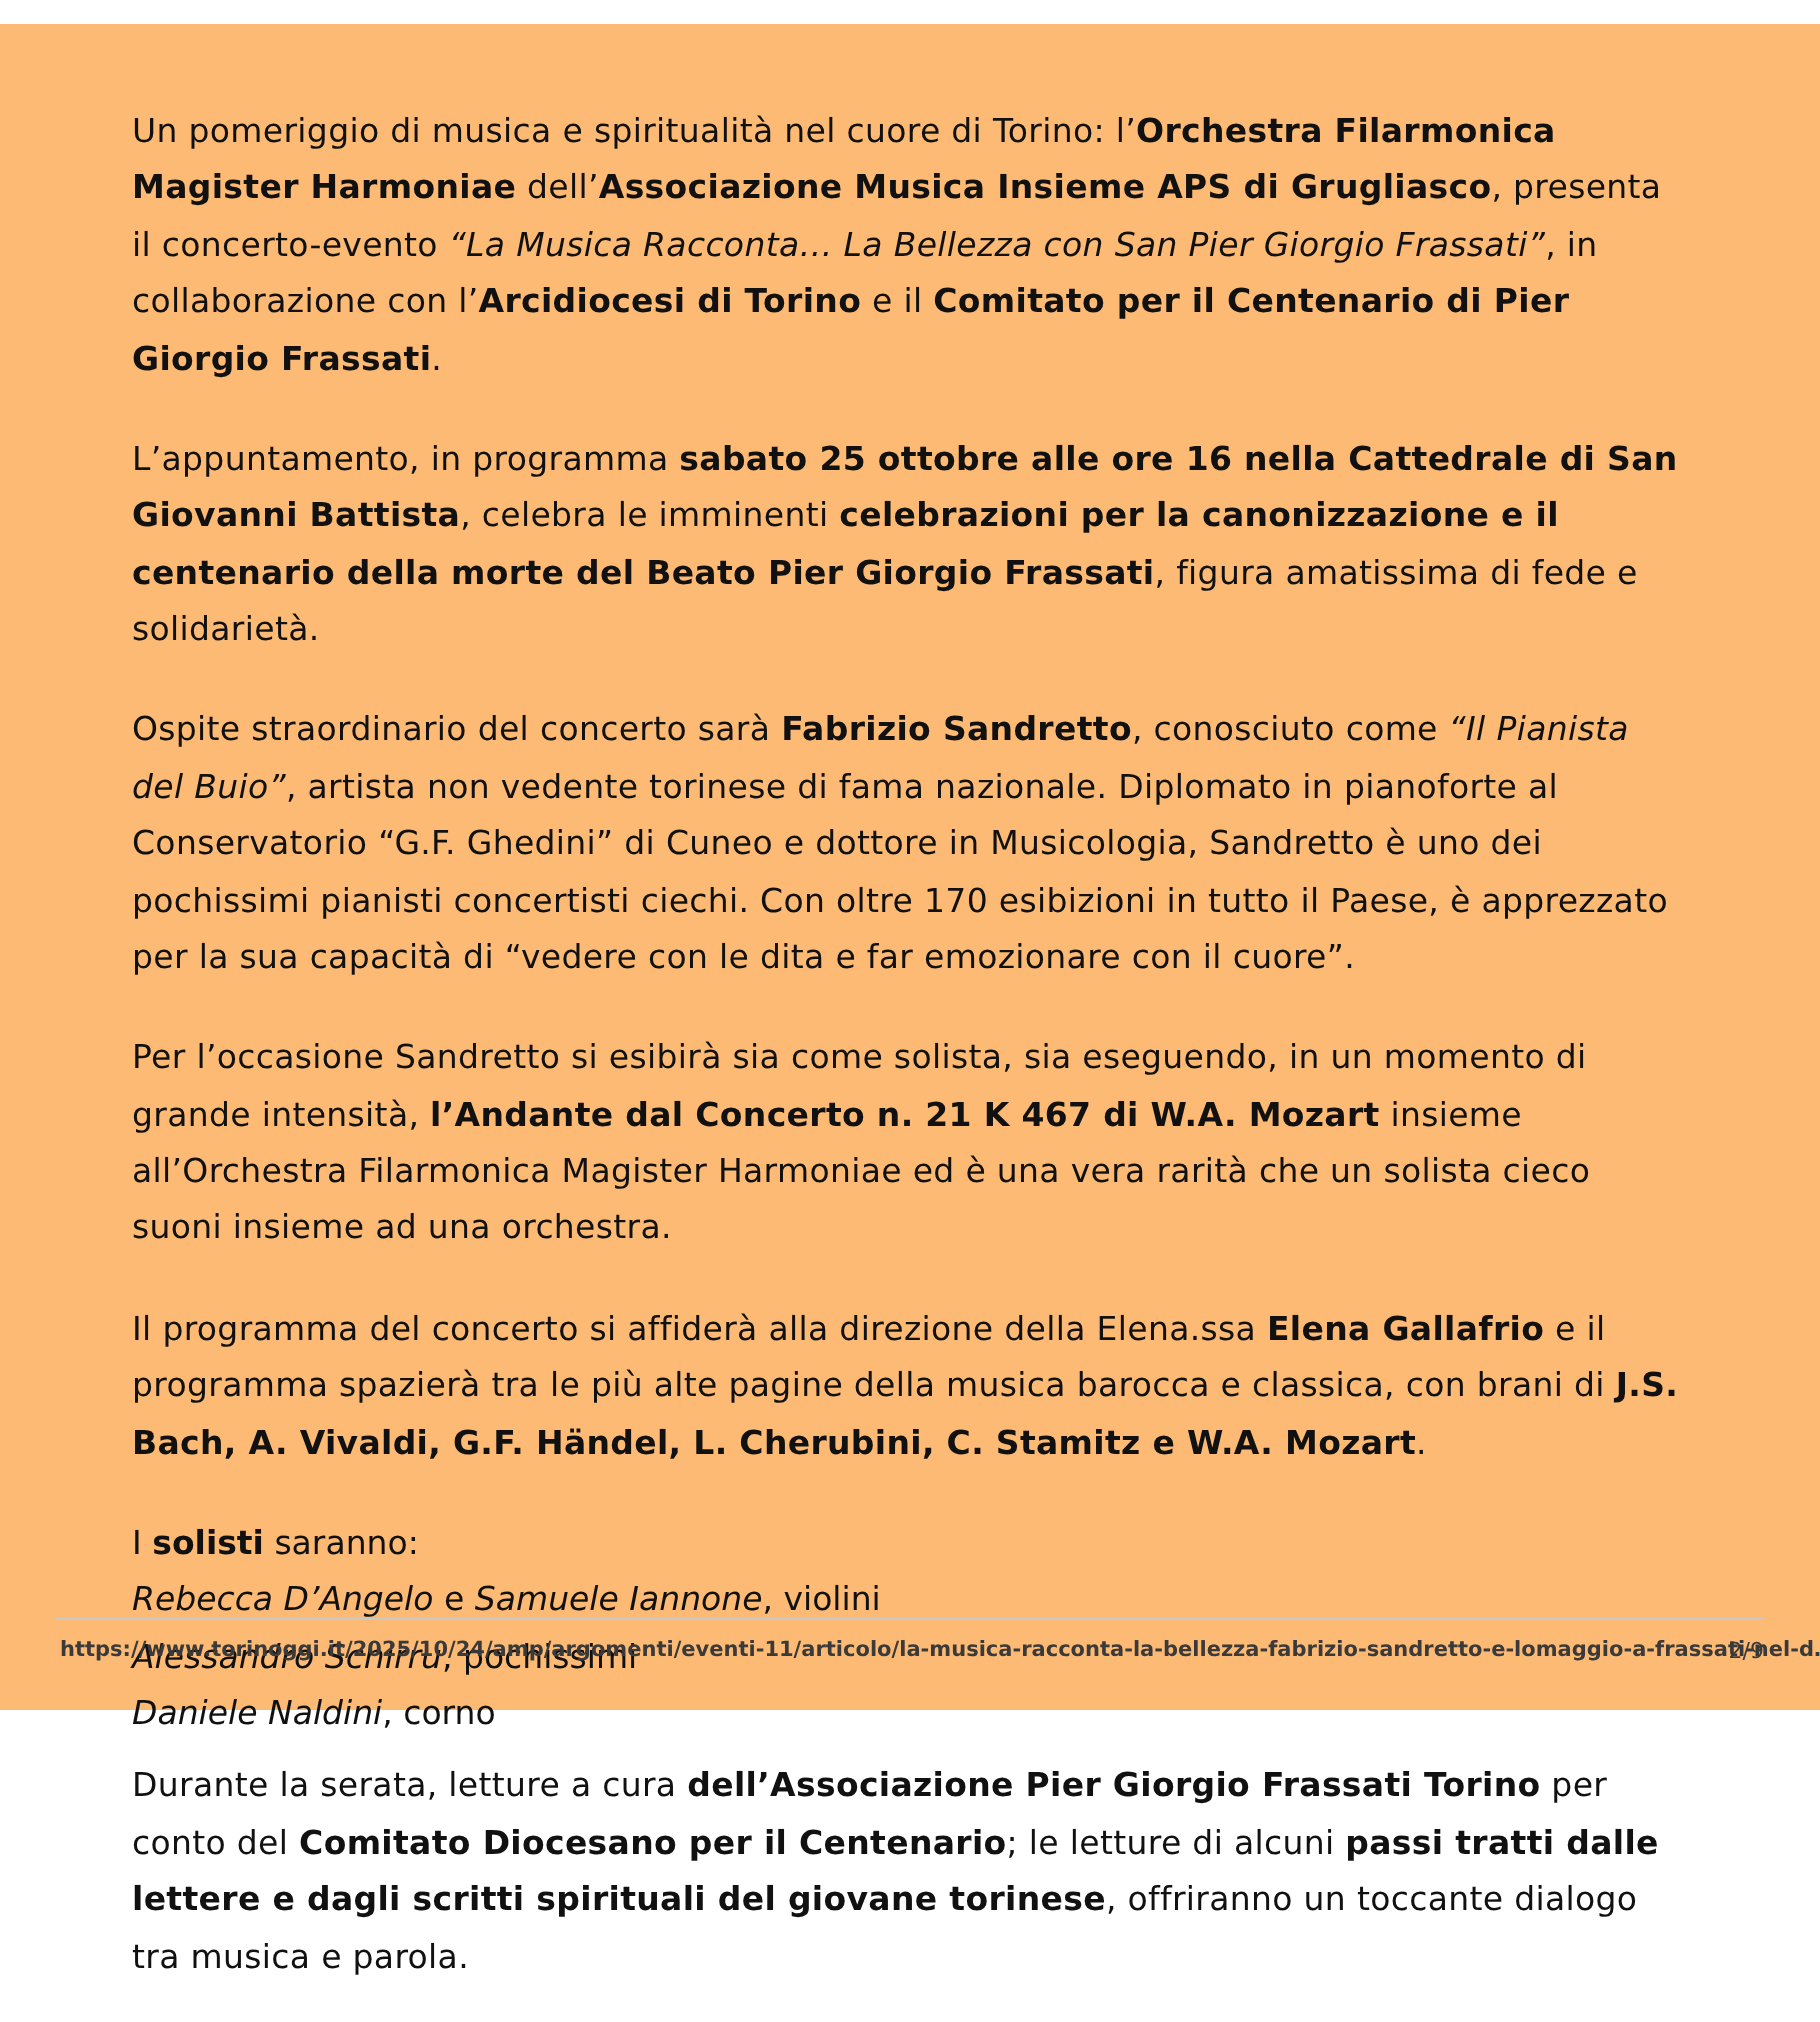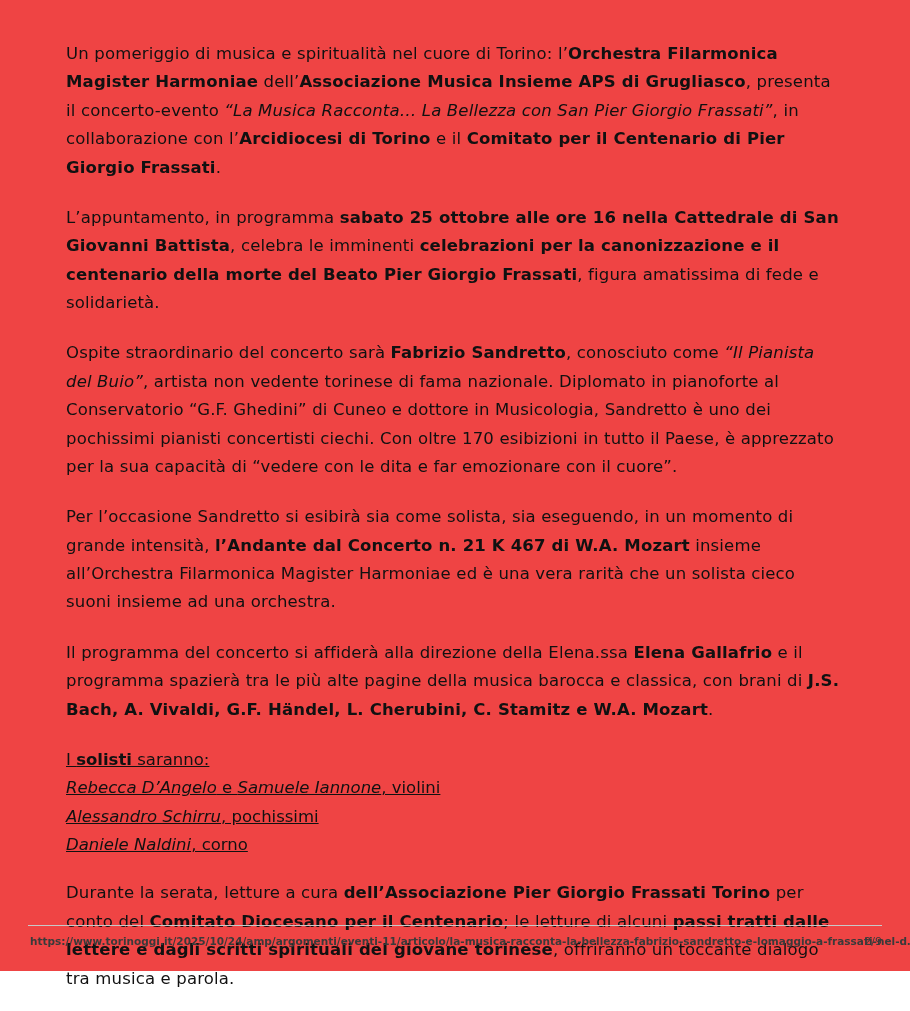--- a/index.html
+++ b/index.html
@@ -10,45 +10,44 @@
   body {
     width: 910px;
     height: 1011px;
     position: relative;
     font-family: "DejaVu Sans", sans-serif;
     color: #111111;
     overflow: hidden;
   }
   .page {
     position: absolute;
-    left: 0; top: 0;
+    left: 0; top: 12px;
     width: 910px;
-    height: 971px;
-    background: #ef4444;
+    height: 843px;
+    background: #fdba74;
   }
   .content {
     position: absolute;
     left: 66px;
     top: 40px;
     width: 778px;
   }
   p.para {
     margin: 0 0 22px 0;
     font-size: 16.5px;
     line-height: 1.72;
     text-align: left;
     letter-spacing: 0.01em;
     color: #111111;
   }
   .b { font-weight: bold; }
   .i { font-style: italic; }
 
   .solisti-block {
-    margin: 0 0 20px 0;
-    text-decoration: underline;
+    margin: 0 0 8px 0;
   }
   .solisti-block .line {
     font-size: 16.5px;
     line-height: 1.72;
     margin: 0;
   }
 
   .footer {
     position: absolute;
     left: 0;

